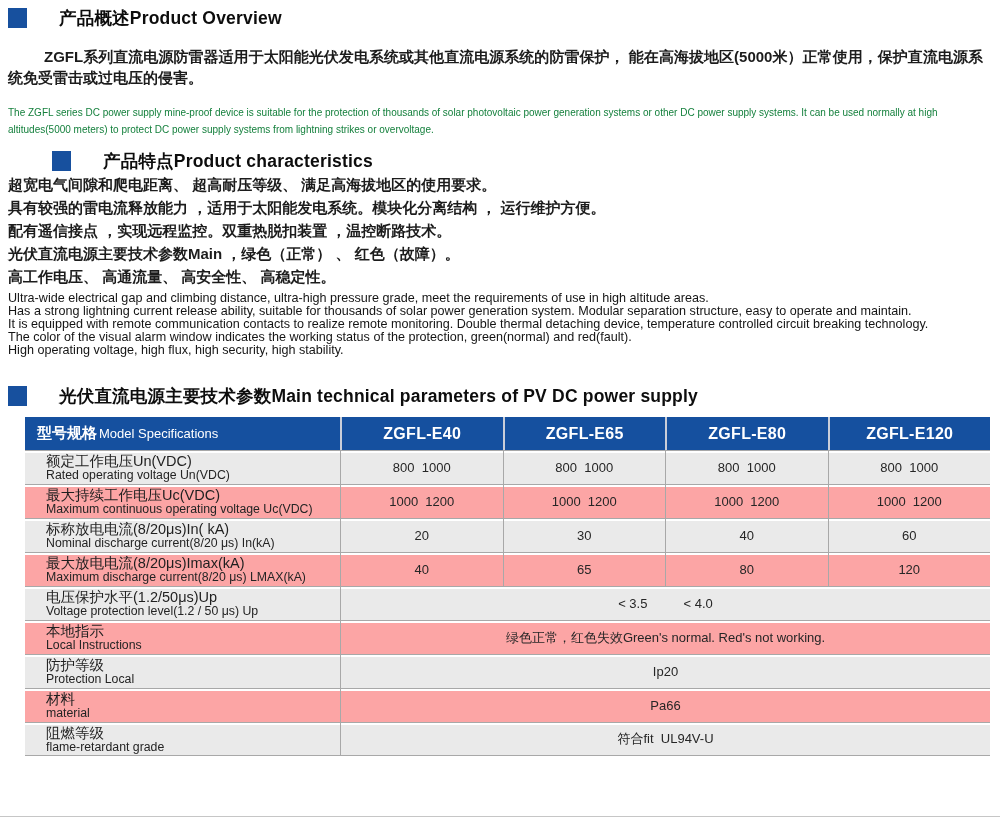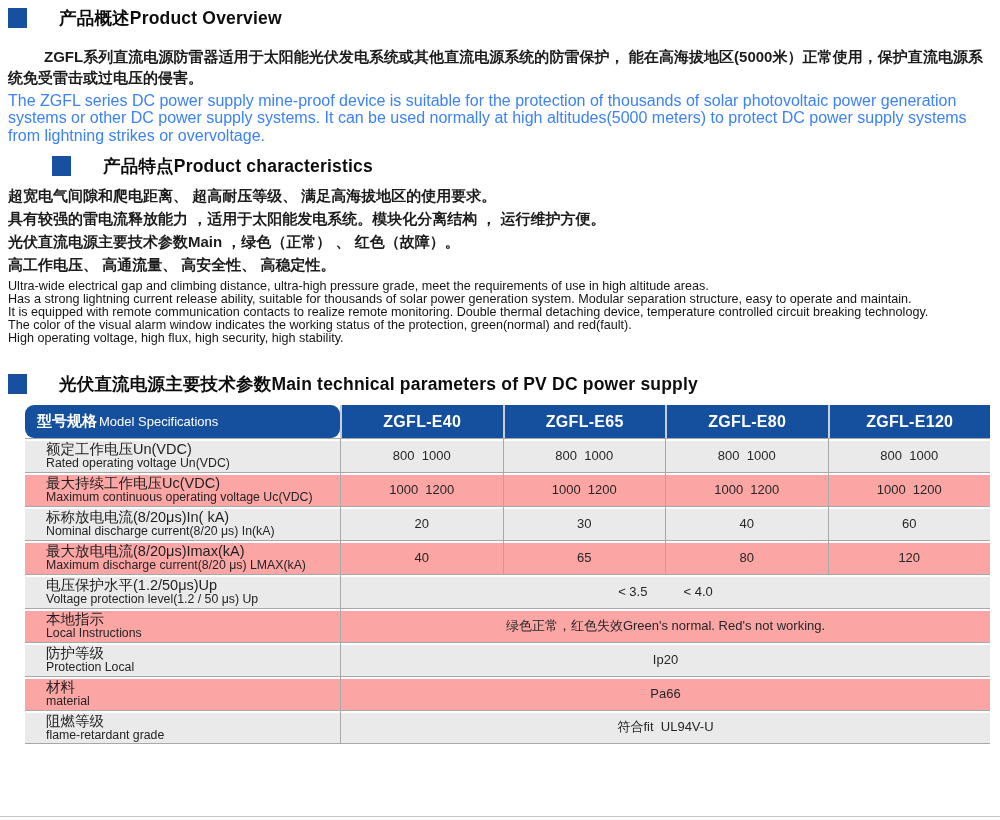--- a/index.html
+++ b/index.html
@@ -15,41 +15,41 @@
   .bullet{display:inline-block;width:19px;height:20px;background:#17509e;margin-right:5px;flex:0 0 auto;}
   .sec-title-text{font-size:17.5px;font-weight:700;color:#0d0d0d;letter-spacing:0.2px;white-space:nowrap;}
 
   
   .zh-para{
     margin:16px 0 0 0;max-width:975px;
     font-size:15px;font-weight:700;color:#1c1c1c;line-height:21px;
     text-indent:2.4em;text-align:justify;
   }
   .en-para{
-    margin:4px 0 0 0;max-width:985px;
-    font-size:16px;color:#3b82f6;line-height:17.3px;
+    margin:16px 0 0 0;max-width:985px;
+    font-size:10px;color:#15803d;line-height:17.3px;
   }
 
   
   .sec2-title{margin-top:10px;padding-left:44px;}
-  .features-zh{margin-top:6px;}
+  .features-zh{margin-top:0;}
   .features-zh p{margin:0;font-size:15px;font-weight:700;color:#1c1c1c;line-height:23px;}
   .features-en{margin-top:4px;}
   .features-en p{margin:0;max-width:985px;font-size:12.6px;color:#141414;line-height:13.1px;}
 
   
   .sec3-title{margin-top:27px;}
   .spec-table{margin:9px 0 0 17px;width:965px;}
   .t-row{display:grid;grid-template-columns:315px 1fr 1fr 1fr 1fr;}
   .t-row.merged-row{grid-template-columns:315px 1fr;}
   .t-head{height:33px;}
   .t-body-row{height:34px;}
   .cell{box-sizing:border-box;}
   .t-head .cell{background:#15509f;display:flex;align-items:center;}
-  .head-label{padding-left:12px;border-radius:9px;}
+  .head-label{padding-left:12px;}
   .h-zh{font-size:15px;font-weight:700;color:#ffffff;}
   .h-en{font-size:13px;font-weight:400;color:#ffffff;margin-left:2px;}
   .head-model{justify-content:center;font-size:16px;font-weight:600;color:#ffffff;letter-spacing:0.3px;}
   .t-head .cell + .cell{border-left:2px solid #c9ced9;}
 
   .t-body-row .cell{border-top:1px solid #a8a8a8;box-shadow:inset 0 2px 0 #ffffff;}
   .t-body-row.gray .cell{background:#eaeaea;}
   .t-body-row.white .cell{background:#fca5a5;}
   .spec-table .t-body-row:last-child .cell{border-bottom:1px solid #a8a8a8;}
 
@@ -75,20 +75,21 @@
   <p class="zh-para">ZGFL系列直流电源防雷器适用于太阳能光伏发电系统或其他直流电源系统的防雷保护， 能在高海拔地区(5000米）正常使用，保护直流电源系统免受雷击或过电压的侵害。</p>
   <p class="en-para">The ZGFL series DC power supply mine-proof device is suitable for the protection of thousands of solar photovoltaic power generation systems or other DC power supply systems. It can be used normally at high altitudes(5000 meters) to protect DC power supply systems from lightning strikes or overvoltage.</p>
 
   <div class="sec-title sec2-title">
     <span class="bullet"></span>
     <span class="sec-title-text">产品特点Product characteristics</span>
   </div>
   <div class="features-zh">
     <p>超宽电气间隙和爬电距离、 超高耐压等级、 满足高海拔地区的使用要求。</p>
     <p>具有较强的雷电流释放能力 ，适用于太阳能发电系统。模块化分离结构 ， 运行维护方便。</p>
+    <p>配有遥信接点 ，实现远程监控。双重热脱扣装置 ，温控断路技术。</p>
     <p>光伏直流电源主要技术参数Main ，绿色（正常） 、 红色（故障）。</p>
     <p>高工作电压、 高通流量、 高安全性、 高稳定性。</p>
   </div>
   <div class="features-en">
     <p>Ultra-wide electrical gap and climbing distance, ultra-high pressure grade, meet the requirements of use in high altitude areas.</p>
     <p>Has a strong lightning current release ability, suitable for thousands of solar power generation system. Modular separation structure, easy to operate and maintain.</p>
     <p>It is equipped with remote communication contacts to realize remote monitoring. Double thermal detaching device, temperature controlled circuit breaking technology.</p>
     <p>The color of the visual alarm window indicates the working status of the protection, green(normal) and red(fault).</p>
     <p>High operating voltage, high flux, high security, high stability.</p>
   </div>

